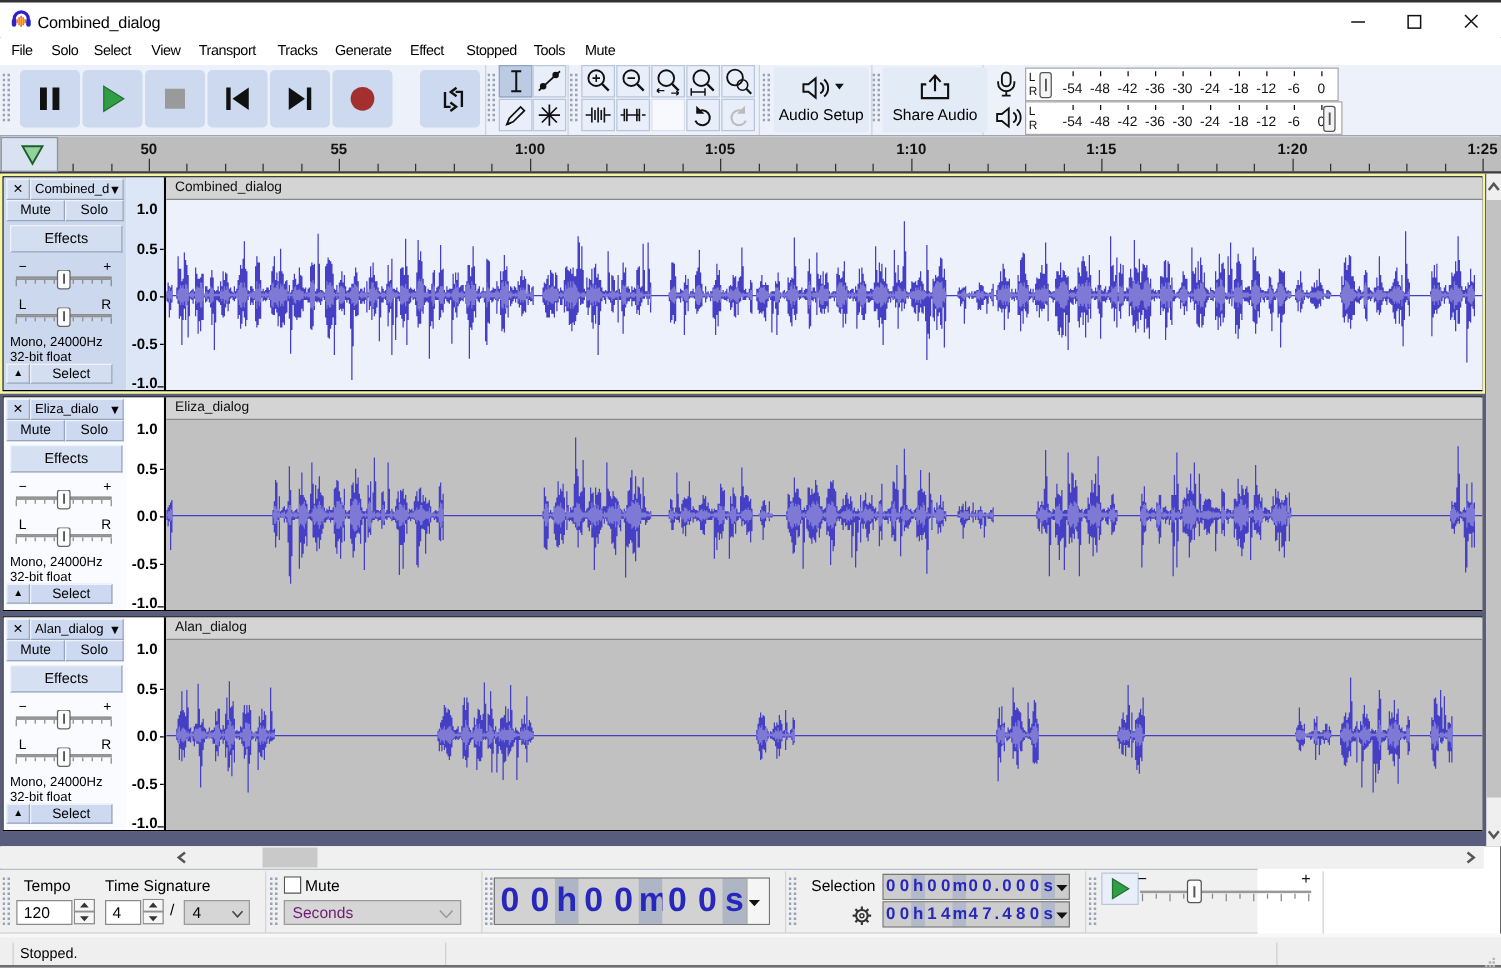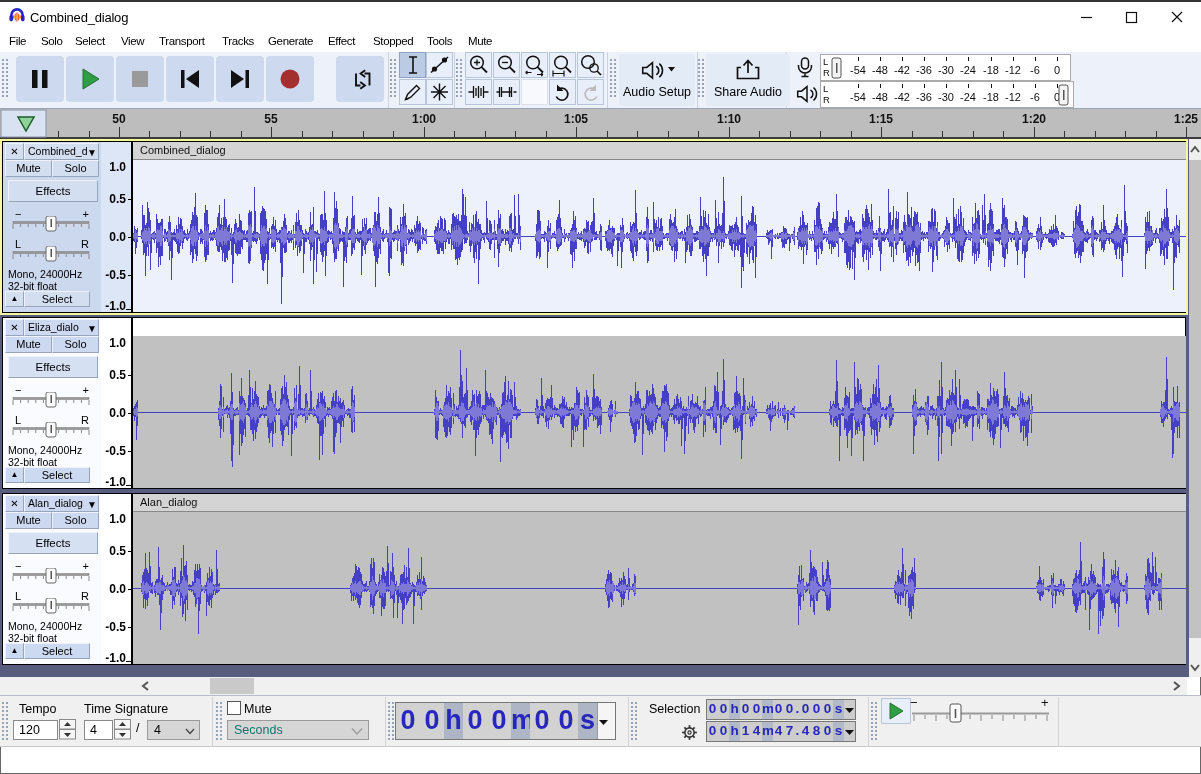--- a/index.html
+++ b/index.html
@@ -29,24 +29,24 @@
 .fxbtn{left:5px;top:38px;width:90px;height:22px;font-size:11.5px;line-height:20px;background:#d6e0f3}
 .sl{position:absolute;left:2px;width:94px;height:30px}
 .sll{position:absolute;left:10px;top:0px;font-size:11px}
 .slr{position:absolute;right:10px;top:0px;font-size:11px}
 .meta{position:absolute;left:5px;top:126px;font-size:10.5px;line-height:12px;color:#000}
 .upbtn{left:2px;top:149px;width:19px;height:16px;font-size:8px;line-height:14px}
 .selbtn{left:21px;top:149px;width:66px;height:16px;font-size:11px;line-height:14px}
 .vr{position:absolute;left:98px;top:0;width:32px;height:170px;border-right:2px solid #000}
 .thdr{position:absolute;left:130px;top:0;height:18px;font-size:11px;padding-left:7px;line-height:16px;color:#111;width:1053px;background:#d4d4d4;border-bottom:1px solid #888}
 .wav{position:absolute;left:130px;top:18px}
-.botzone{position:absolute;left:0;top:695px;width:1201px;height:52px;background:#f0f0f0;border-top:1px solid #b9bdc9;border-bottom:1px solid #c8c8c8}
+.botzone{position:absolute;left:0;top:695px;width:1006px;height:52px;background:#f0f0f0;border-top:1px solid #b9bdc9;border-bottom:1px solid #c8c8c8}
 .botzone .lab{position:absolute;font-size:12.5px;color:#000}
 .nbox{position:absolute;background:#fff;border:1px solid #8a8a8a;font-size:12.5px;padding-left:5px}
-.ddn{position:absolute;background:#d6d6d6;border:1px solid #9a9a9a;font-size:12.5px;color:#0f766e;padding-left:6px}
+.ddn{position:absolute;background:#d6d6d6;border:1px solid #9a9a9a;font-size:12.5px;color:#701a75;padding-left:6px}
 .tsep{position:absolute;width:1px;background:#d4d4d4}
 .btc{position:absolute;top:0;height:36px;color:#2727bb;font-size:27px;font-weight:bold;text-align:center;line-height:35px}
 .stc{position:absolute;top:0;height:19px;color:#2727bb;font-size:13.5px;font-weight:bold;text-align:center;line-height:18px}
 .statusbar{position:absolute;left:0;top:747px;width:1201px;height:27px;background:#efefef;border-top:3px solid #f8f8f8;border-bottom:2px solid #6e6e6e;font-size:11.5px}
 </style></head><body>
 <div id="app">
     <div class="titlebar">
       <svg style="position:absolute;left:9px;top:5px" width="16" height="17" viewBox="0 0 16 17">
 <path d="M2.4 13 v-5 a5.6 5.6 0 0 1 11.2 0 v5" fill="none" stroke="#2b23c4" stroke-width="2.6"></path>
 <rect x="0.4" y="8" width="3.6" height="6.4" rx="1.8" fill="#2b23c4"></rect>
@@ -555,20 +555,21 @@
             <text x="25" y="61" font-size="12" font-weight="bold" fill="#000" text-anchor="end">0.5</text>
             <rect x="27" y="57" width="4" height="1" fill="#000"></rect>
             <text x="25" y="99" font-size="12" font-weight="bold" fill="#000" text-anchor="end">0.0</text>
             <rect x="27" y="95" width="4" height="1" fill="#000"></rect>
             <text x="25" y="137" font-size="12" font-weight="bold" fill="#000" text-anchor="end">-0.5</text>
             <rect x="27" y="133" width="4" height="1" fill="#000"></rect>
             <text x="25" y="168" font-size="12" font-weight="bold" fill="#000" text-anchor="end">-1.0</text>
             <rect x="25" y="167" width="6" height="1" fill="#000"></rect>
           </svg>
         </div>
+        <div class="thdr">Eliza_dialog</div>
         <div class="wav">
           <svg width="1053" height="152" style="display:block;background:#c1c1c1">
             <rect x="0" y="76" width="1053" height="1" fill="#443fc4"></rect>
             <path d="M0.5 72V80M1.5 70V85M2.5 68V81M3.5 66V104M4.5 64V90M85.5 72V84M86.5 65V90M87.5 48V102M88.5 50V93M89.5 73V80M90.5 61V96M91.5 73V78M92.5 72V78M93.5 70V78M94.5 69V82M95.5 72V79M96.5 71V82M97.5 65V98M98.5 37V125M99.5 56V131M100.5 72V109M101.5 74V80M102.5 73V80M103.5 72V79M104.5 71V79M105.5 74V79M106.5 55V119M107.5 60V98M108.5 42V110M109.5 60V107M110.5 62V99M111.5 64V93M112.5 67V101M113.5 74V79M114.5 72V79M115.5 59V80M116.5 34V81M117.5 51V94M118.5 67V94M119.5 52V98M120.5 63V105M121.5 55V94M122.5 45V103M123.5 58V96M124.5 60V91M125.5 61V87M126.5 70V82M127.5 73V82M128.5 71V80M129.5 72V79M130.5 69V80M131.5 72V82M132.5 72V80M133.5 70V80M134.5 55V91M135.5 54V102M136.5 48V107M137.5 49V97M138.5 57V95M139.5 62V111M140.5 66V98M141.5 68V86M142.5 55V97M143.5 72V79M144.5 74V77M145.5 73V79M146.5 72V79M147.5 63V95M148.5 52V99M149.5 50V110M150.5 58V105M151.5 39V94M152.5 51V91M153.5 46V90M154.5 59V91M155.5 63V99M156.5 70V84M157.5 73V79M158.5 73V120M159.5 73V98M160.5 71V79M161.5 52V94M162.5 62V90M163.5 49V92M164.5 73V82M165.5 58V80M166.5 30V80M167.5 49V79M168.5 72V79M169.5 72V81M170.5 73V80M171.5 72V80M172.5 58V87M173.5 57V84M174.5 65V84M175.5 74V79M176.5 72V80M177.5 34V78M178.5 55V78M179.5 73V79M180.5 71V81M181.5 73V80M182.5 74V80M183.5 69V82M184.5 63V87M185.5 57V88M186.5 66V124M187.5 56V100M188.5 57V100M189.5 55V119M190.5 63V98M191.5 60V83M192.5 66V91M193.5 74V80M194.5 71V79M195.5 72V81M196.5 71V79M197.5 73V79M198.5 65V80M199.5 61V83M200.5 57V116M201.5 65V118M202.5 55V101M203.5 54V97M204.5 66V87M205.5 60V87M206.5 65V88M207.5 62V107M208.5 67V91M209.5 66V85M210.5 64V91M211.5 69V82M212.5 75V78M213.5 74V78M214.5 73V80M215.5 72V79M216.5 73V82M217.5 73V82M218.5 53V96M219.5 50V97M220.5 64V86M221.5 59V96M301.5 73V79M302.5 54V102M303.5 61V103M304.5 65V104M305.5 65V95M306.5 74V79M307.5 72V78M308.5 74V79M309.5 74V80M310.5 69V91M311.5 66V96M312.5 62V101M313.5 49V102M314.5 60V100M315.5 55V91M316.5 57V96M317.5 51V99M318.5 62V92M319.5 74V80M320.5 57V88M321.5 68V80M322.5 74V81M323.5 70V80M324.5 72V81M325.5 69V83M326.5 51V83M327.5 14V86M328.5 39V88M329.5 45V102M330.5 61V88M331.5 58V90M332.5 57V92M333.5 32V82M334.5 54V81M335.5 73V79M336.5 71V79M337.5 70V86M338.5 65V89M339.5 54V84M340.5 59V94M341.5 58V94M342.5 68V120M343.5 54V102M344.5 60V94M345.5 58V99M346.5 55V91M347.5 58V88M348.5 71V86M349.5 69V79M350.5 69V83M351.5 69V79M352.5 34V81M353.5 55V84M354.5 57V85M355.5 61V87M356.5 63V99M357.5 57V98M358.5 61V103M359.5 62V108M360.5 63V93M361.5 65V84M362.5 68V86M363.5 71V89M364.5 72V79M365.5 74V79M366.5 71V82M367.5 73V126M368.5 68V101M369.5 57V102M370.5 56V99M371.5 46V96M372.5 40V98M373.5 64V107M374.5 59V106M375.5 45V113M376.5 63V89M377.5 53V102M378.5 54V102M379.5 59V83M380.5 71V80M381.5 46V80M382.5 61V80M383.5 70V84M384.5 73V82M385.5 73V80M386.5 74V80M387.5 73V79M402.5 72V79M403.5 63V82M404.5 64V88M405.5 70V88M406.5 74V82M407.5 70V79M408.5 42V80M409.5 59V80M410.5 70V82M411.5 73V77M412.5 67V86M413.5 64V91M414.5 62V85M415.5 63V93M416.5 63V84M417.5 61V81M418.5 49V84M419.5 62V81M420.5 72V78M421.5 69V82M422.5 71V79M423.5 72V79M424.5 72V81M425.5 73V80M426.5 68V81M427.5 68V88M428.5 67V88M429.5 60V91M430.5 63V92M431.5 61V83M432.5 69V80M433.5 66V80M434.5 71V80M435.5 73V80M436.5 71V80M437.5 73V78M438.5 71V111M439.5 72V94M440.5 72V104M441.5 67V90M442.5 67V96M443.5 51V91M444.5 54V95M445.5 57V89M446.5 56V83M447.5 73V79M448.5 73V80M449.5 73V78M450.5 74V111M451.5 61V94M452.5 67V93M453.5 54V94M454.5 59V83M455.5 61V91M456.5 71V81M457.5 74V80M458.5 74V78M459.5 61V79M460.5 38V85M461.5 53V81M462.5 62V84M463.5 60V83M464.5 60V92M465.5 61V90M466.5 65V89M467.5 63V98M468.5 71V89M474.5 75V77M475.5 72V81M476.5 69V84M477.5 65V96M478.5 64V86M479.5 68V81M480.5 75V77M481.5 74V78M482.5 65V81M483.5 75V78M484.5 75V78M496.5 73V80M497.5 59V87M498.5 60V90M499.5 65V93M500.5 65V98M501.5 62V107M502.5 46V106M503.5 58V100M504.5 55V88M505.5 55V94M506.5 62V93M507.5 63V83M508.5 72V80M509.5 72V119M510.5 70V98M511.5 72V78M512.5 68V87M513.5 54V89M514.5 54V94M515.5 60V95M516.5 55V99M517.5 59V94M518.5 58V96M519.5 48V98M520.5 52V90M521.5 58V86M522.5 61V94M523.5 69V87M524.5 69V83M525.5 72V80M526.5 71V81M527.5 70V81M528.5 62V92M529.5 55V89M530.5 55V93M531.5 49V116M532.5 50V96M533.5 48V105M534.5 55V101M535.5 57V85M536.5 69V81M537.5 73V79M538.5 72V81M539.5 71V79M540.5 69V84M541.5 63V88M542.5 68V82M543.5 60V85M544.5 58V84M545.5 63V88M546.5 67V88M547.5 61V84M548.5 65V110M549.5 72V93M550.5 70V82M551.5 73V118M552.5 73V105M553.5 71V90M554.5 73V80M555.5 60V98M556.5 73V83M557.5 65V87M558.5 64V83M559.5 58V87M560.5 67V94M561.5 68V97M562.5 66V91M563.5 67V83M564.5 60V82M565.5 69V88M566.5 71V79M567.5 70V81M568.5 74V80M569.5 73V78M570.5 65V101M571.5 64V89M572.5 51V96M573.5 74V79M574.5 73V80M575.5 73V80M576.5 73V80M577.5 71V83M578.5 71V78M579.5 70V81M580.5 65V94M581.5 49V92M582.5 50V97M583.5 55V97M584.5 36V80M585.5 56V79M586.5 74V82M587.5 70V109M588.5 69V93M589.5 55V81M590.5 23V89M591.5 44V86M592.5 68V86M593.5 71V87M594.5 72V84M595.5 71V82M596.5 73V79M597.5 74V79M598.5 72V78M599.5 71V80M600.5 70V94M601.5 57V93M602.5 56V97M603.5 40V92M604.5 55V96M605.5 58V92M606.5 57V90M607.5 60V95M608.5 74V123M609.5 70V104M610.5 42V79M611.5 59V78M612.5 64V88M613.5 75V78M614.5 70V78M615.5 72V78M616.5 66V83M617.5 70V91M618.5 68V86M619.5 60V90M620.5 70V83M621.5 65V85M622.5 73V79M623.5 73V81M633.5 73V78M634.5 69V78M635.5 72V82M636.5 69V84M637.5 67V95M638.5 72V86M639.5 65V83M640.5 72V81M641.5 70V80M642.5 69V80M643.5 75V77M644.5 73V78M645.5 66V82M646.5 74V77M647.5 72V80M648.5 75V77M649.5 72V80M650.5 72V83M651.5 69V87M652.5 72V84M653.5 75V78M654.5 74V94M655.5 74V85M656.5 75V77M657.5 75V79M658.5 74V79M659.5 72V79M660.5 72V81M661.5 70V82M696.5 73V79M697.5 65V87M698.5 70V89M699.5 68V82M700.5 65V91M701.5 68V85M702.5 55V87M703.5 24V90M704.5 45V91M705.5 67V84M706.5 72V125M707.5 73V100M708.5 74V79M709.5 71V80M710.5 72V80M711.5 62V94M712.5 51V92M713.5 59V100M714.5 60V112M715.5 61V97M716.5 56V95M717.5 73V94M718.5 72V120M719.5 72V102M720.5 72V80M721.5 26V84M722.5 51V99M723.5 58V94M724.5 42V98M725.5 43V91M726.5 54V95M727.5 48V87M728.5 53V89M729.5 69V95M730.5 71V125M731.5 72V100M732.5 71V81M733.5 74V78M734.5 72V78M735.5 71V79M736.5 71V82M737.5 62V91M738.5 67V99M739.5 58V93M740.5 48V94M741.5 58V109M742.5 51V94M743.5 43V100M744.5 61V106M745.5 29V86M746.5 52V96M747.5 66V92M748.5 72V81M749.5 71V80M750.5 71V78M751.5 73V81M752.5 72V83M753.5 70V84M754.5 71V79M755.5 68V81M756.5 60V92M757.5 59V90M758.5 67V89M759.5 72V84M760.5 72V81M779.5 69V81M780.5 59V118M781.5 65V100M782.5 53V90M783.5 66V89M784.5 71V81M785.5 73V80M786.5 72V79M787.5 71V81M788.5 70V79M789.5 72V79M790.5 71V79M791.5 73V80M792.5 66V86M793.5 67V89M794.5 60V99M795.5 60V94M796.5 74V79M797.5 70V80M798.5 70V79M799.5 69V83M800.5 72V80M801.5 73V79M802.5 73V84M803.5 72V80M804.5 60V90M805.5 60V125M806.5 44V101M807.5 60V80M808.5 26V118M809.5 51V97M810.5 72V79M811.5 74V80M812.5 71V79M813.5 64V90M814.5 62V90M815.5 63V91M816.5 54V91M817.5 59V93M818.5 56V110M819.5 43V98M820.5 57V96M821.5 59V87M822.5 34V96M823.5 51V86M824.5 71V81M825.5 72V83M826.5 43V93M827.5 59V82M828.5 73V83M829.5 68V80M830.5 65V88M831.5 63V87M832.5 64V92M833.5 63V90M834.5 63V91M835.5 64V85M836.5 70V83M837.5 70V82M838.5 71V80M839.5 70V105M840.5 70V91M841.5 71V80M842.5 71V79M843.5 73V79M844.5 55V91M845.5 57V88M846.5 58V93M847.5 73V79M848.5 71V80M849.5 71V83M850.5 72V79M851.5 72V78M852.5 74V79M853.5 72V79M854.5 63V94M855.5 63V87M856.5 65V96M857.5 47V101M858.5 59V95M859.5 61V102M860.5 52V109M861.5 55V103M862.5 60V98M863.5 55V91M864.5 53V91M865.5 58V90M866.5 73V78M867.5 73V112M868.5 72V94M869.5 72V82M870.5 60V88M871.5 36V88M872.5 52V91M873.5 60V90M874.5 59V92M875.5 65V96M876.5 62V82M877.5 73V79M878.5 70V78M879.5 70V81M880.5 71V80M881.5 72V82M882.5 72V79M883.5 74V78M884.5 69V80M885.5 61V81M886.5 68V84M887.5 55V97M888.5 62V96M889.5 57V90M890.5 63V105M891.5 66V90M892.5 64V102M893.5 66V101M894.5 64V110M895.5 60V97M896.5 62V85M897.5 74V78M898.5 58V97M899.5 70V78M1027.5 73V81M1028.5 65V87M1029.5 68V87M1030.5 66V91M1031.5 66V85M1032.5 54V83M1033.5 21V81M1034.5 43V83M1035.5 73V78M1036.5 74V79M1037.5 72V81M1038.5 70V94M1039.5 72V122M1040.5 51V118M1041.5 65V97M1042.5 66V91M1043.5 66V91M1044.5 50V102M1045.5 67V90M1046.5 66V102" stroke="#443fc4" stroke-width="1" fill="none"></path>
             <path d="M0.5 75V77M1.5 73V79M2.5 73V79M3.5 71V81M4.5 72V80M85.5 74V78M86.5 69V83M87.5 69V83M88.5 71V81M89.5 74V78M90.5 71V81M91.5 75V77M92.5 74V78M93.5 74V78M94.5 73V79M95.5 75V77M96.5 74V78M97.5 70V82M98.5 68V84M99.5 68V84M100.5 74V78M101.5 75V77M102.5 74V78M103.5 74V78M104.5 74V78M105.5 75V77M106.5 67V85M107.5 69V83M108.5 68V84M109.5 67V85M110.5 65V87M111.5 69V83M112.5 71V81M113.5 74V78M114.5 75V77M115.5 75V77M116.5 74V78M117.5 71V81M118.5 68V84M119.5 69V83M120.5 71V81M121.5 68V84M122.5 65V87M123.5 68V84M124.5 71V81M125.5 69V83M126.5 73V79M127.5 74V78M128.5 74V78M129.5 75V77M130.5 73V79M131.5 74V78M132.5 74V78M133.5 74V78M134.5 68V84M135.5 70V82M136.5 65V87M137.5 65V87M138.5 65V87M139.5 67V85M140.5 66V86M141.5 71V81M142.5 68V84M143.5 75V77M144.5 75V77M145.5 75V77M146.5 75V77M147.5 69V83M148.5 68V84M149.5 65V87M150.5 63V89M151.5 63V89M152.5 64V88M153.5 68V84M154.5 66V86M155.5 72V80M156.5 74V78M157.5 75V77M158.5 75V77M159.5 74V78M160.5 75V77M161.5 67V85M162.5 65V87M163.5 66V86M164.5 73V79M165.5 74V78M166.5 73V79M167.5 75V77M168.5 74V78M169.5 74V78M170.5 74V78M171.5 75V77M172.5 72V80M173.5 68V84M174.5 71V81M175.5 75V77M176.5 75V77M177.5 75V77M178.5 75V77M179.5 74V78M180.5 73V79M181.5 75V77M182.5 74V78M183.5 73V79M184.5 71V81M185.5 72V80M186.5 67V85M187.5 67V85M188.5 68V84M189.5 70V82M190.5 68V84M191.5 72V80M192.5 72V80M193.5 74V78M194.5 75V77M195.5 74V78M196.5 74V78M197.5 74V78M198.5 73V79M199.5 72V80M200.5 70V82M201.5 72V80M202.5 71V81M203.5 68V84M204.5 68V84M205.5 71V81M206.5 72V80M207.5 73V79M208.5 73V79M209.5 73V79M210.5 70V82M211.5 74V78M212.5 75V77M213.5 75V77M214.5 74V78M215.5 75V77M216.5 75V77M217.5 74V78M218.5 70V82M219.5 66V86M220.5 67V85M221.5 71V81M301.5 75V77M302.5 71V81M303.5 67V85M304.5 67V85M305.5 70V82M306.5 75V77M307.5 75V77M308.5 75V77M309.5 74V78M310.5 69V83M311.5 70V82M312.5 69V83M313.5 68V84M314.5 69V83M315.5 66V86M316.5 70V82M317.5 71V81M318.5 72V80M319.5 75V77M320.5 70V82M321.5 73V79M322.5 74V78M323.5 74V78M324.5 74V78M325.5 74V78M326.5 70V82M327.5 70V82M328.5 66V86M329.5 67V85M330.5 67V85M331.5 71V81M332.5 73V79M333.5 74V78M334.5 74V78M335.5 74V78M336.5 74V78M337.5 73V79M338.5 72V80M339.5 71V81M340.5 66V86M341.5 70V82M342.5 68V84M343.5 67V85M344.5 71V81M345.5 68V84M346.5 72V80M347.5 71V81M348.5 72V80M349.5 75V77M350.5 73V79M351.5 74V78M352.5 74V78M353.5 71V81M354.5 69V83M355.5 70V82M356.5 69V83M357.5 69V83M358.5 71V81M359.5 66V86M360.5 71V81M361.5 68V84M362.5 68V84M363.5 72V80M364.5 75V77M365.5 75V77M366.5 73V79M367.5 74V78M368.5 71V81M369.5 70V82M370.5 69V83M371.5 69V83M372.5 65V87M373.5 66V86M374.5 67V85M375.5 64V88M376.5 66V86M377.5 66V86M378.5 68V84M379.5 71V81M380.5 74V78M381.5 74V78M382.5 74V78M383.5 74V78M384.5 75V77M385.5 75V77M386.5 75V77M387.5 74V78M402.5 74V78M403.5 71V81M404.5 73V79M405.5 72V80M406.5 75V77M407.5 74V78M408.5 74V78M409.5 75V77M410.5 75V77M411.5 75V77M412.5 72V80M413.5 73V79M414.5 70V82M415.5 70V82M416.5 71V81M417.5 73V79M418.5 72V80M419.5 74V78M420.5 74V78M421.5 74V78M422.5 74V78M423.5 75V77M424.5 74V78M425.5 74V78M426.5 73V79M427.5 72V80M428.5 71V81M429.5 73V79M430.5 72V80M431.5 73V79M432.5 72V80M433.5 74V78M434.5 74V78M435.5 75V77M436.5 75V77M437.5 75V77M438.5 74V78M439.5 74V78M440.5 74V78M441.5 72V80M442.5 68V84M443.5 69V83M444.5 69V83M445.5 72V80M446.5 69V83M447.5 75V77M448.5 75V77M449.5 74V78M450.5 75V77M451.5 73V79M452.5 69V83M453.5 69V83M454.5 71V81M455.5 70V82M456.5 75V77M457.5 75V77M458.5 75V77M459.5 75V77M460.5 73V79M461.5 73V79M462.5 72V80M463.5 71V81M464.5 72V80M465.5 70V82M466.5 72V80M467.5 72V80M468.5 74V78M474.5 75V77M475.5 74V78M476.5 72V80M477.5 73V79M478.5 73V79M479.5 74V78M480.5 75V77M481.5 75V77M482.5 73V79M483.5 75V77M484.5 75V77M496.5 75V77M497.5 71V81M498.5 70V82M499.5 67V85M500.5 65V87M501.5 66V86M502.5 69V83M503.5 67V85M504.5 69V83M505.5 67V85M506.5 68V84M507.5 72V80M508.5 75V77M509.5 74V78M510.5 74V78M511.5 75V77M512.5 73V79M513.5 72V80M514.5 68V84M515.5 70V82M516.5 67V85M517.5 65V87M518.5 67V85M519.5 68V84M520.5 65V87M521.5 67V85M522.5 70V82M523.5 71V81M524.5 73V79M525.5 75V77M526.5 74V78M527.5 74V78M528.5 70V82M529.5 67V85M530.5 67V85M531.5 68V84M532.5 65V87M533.5 66V86M534.5 69V83M535.5 70V82M536.5 74V78M537.5 75V77M538.5 75V77M539.5 75V77M540.5 74V78M541.5 73V79M542.5 73V79M543.5 73V79M544.5 70V82M545.5 72V80M546.5 71V81M547.5 73V79M548.5 72V80M549.5 75V77M550.5 74V78M551.5 75V77M552.5 75V77M553.5 75V77M554.5 74V78M555.5 70V82M556.5 74V78M557.5 73V79M558.5 71V81M559.5 69V83M560.5 71V81M561.5 72V80M562.5 71V81M563.5 71V81M564.5 73V79M565.5 73V79M566.5 75V77M567.5 74V78M568.5 74V78M569.5 75V77M570.5 67V85M571.5 67V85M572.5 69V83M573.5 75V77M574.5 74V78M575.5 75V77M576.5 75V77M577.5 74V78M578.5 75V77M579.5 75V77M580.5 71V81M581.5 67V85M582.5 65V87M583.5 71V81M584.5 74V78M585.5 74V78M586.5 74V78M587.5 75V77M588.5 73V79M589.5 71V81M590.5 68V84M591.5 72V80M592.5 71V81M593.5 72V80M594.5 73V79M595.5 74V78M596.5 75V77M597.5 75V77M598.5 74V78M599.5 74V78M600.5 71V81M601.5 68V84M602.5 72V80M603.5 69V83M604.5 70V82M605.5 66V86M606.5 68V84M607.5 73V79M608.5 75V77M609.5 74V78M610.5 75V77M611.5 75V77M612.5 66V86M613.5 75V77M614.5 74V78M615.5 74V78M616.5 72V80M617.5 70V82M618.5 71V81M619.5 71V81M620.5 72V80M621.5 72V80M622.5 75V77M623.5 74V78M633.5 75V77M634.5 75V77M635.5 73V79M636.5 74V78M637.5 74V78M638.5 72V80M639.5 73V79M640.5 73V79M641.5 73V79M642.5 75V77M643.5 75V77M644.5 75V77M645.5 74V78M646.5 75V77M647.5 75V77M648.5 75V77M649.5 75V77M650.5 73V79M651.5 73V79M652.5 73V79M653.5 75V77M654.5 75V77M655.5 75V77M656.5 75V77M657.5 75V77M658.5 75V77M659.5 74V78M660.5 74V78M661.5 72V80M696.5 75V77M697.5 73V79M698.5 73V79M699.5 70V82M700.5 69V83M701.5 71V81M702.5 72V80M703.5 72V80M704.5 70V82M705.5 74V78M706.5 74V78M707.5 74V78M708.5 75V77M709.5 75V77M710.5 75V77M711.5 70V82M712.5 69V83M713.5 69V83M714.5 67V85M715.5 72V80M716.5 73V79M717.5 75V77M718.5 75V77M719.5 75V77M720.5 75V77M721.5 71V81M722.5 68V84M723.5 66V86M724.5 67V85M725.5 69V83M726.5 65V87M727.5 66V86M728.5 67V85M729.5 70V82M730.5 74V78M731.5 74V78M732.5 74V78M733.5 74V78M734.5 75V77M735.5 75V77M736.5 75V77M737.5 72V80M738.5 72V80M739.5 67V85M740.5 69V83M741.5 68V84M742.5 69V83M743.5 70V82M744.5 66V86M745.5 67V85M746.5 67V85M747.5 72V80M748.5 74V78M749.5 74V78M750.5 74V78M751.5 74V78M752.5 74V78M753.5 75V77M754.5 73V79M755.5 71V81M756.5 72V80M757.5 70V82M758.5 71V81M759.5 74V78M760.5 74V78M779.5 73V79M780.5 71V81M781.5 68V84M782.5 67V85M783.5 68V84M784.5 74V78M785.5 74V78M786.5 75V77M787.5 75V77M788.5 74V78M789.5 74V78M790.5 74V78M791.5 75V77M792.5 69V83M793.5 66V86M794.5 68V84M795.5 71V81M796.5 75V77M797.5 74V78M798.5 74V78M799.5 74V78M800.5 75V77M801.5 75V77M802.5 73V79M803.5 75V77M804.5 70V82M805.5 72V80M806.5 70V82M807.5 74V78M808.5 74V78M809.5 73V79M810.5 74V78M811.5 75V77M812.5 75V77M813.5 71V81M814.5 67V85M815.5 69V83M816.5 69V83M817.5 65V87M818.5 69V83M819.5 64V88M820.5 65V87M821.5 68V84M822.5 69V83M823.5 71V81M824.5 74V78M825.5 74V78M826.5 71V81M827.5 74V78M828.5 74V78M829.5 73V79M830.5 73V79M831.5 73V79M832.5 73V79M833.5 72V80M834.5 73V79M835.5 73V79M836.5 74V78M837.5 73V79M838.5 74V78M839.5 74V78M840.5 74V78M841.5 74V78M842.5 74V78M843.5 75V77M844.5 70V82M845.5 69V83M846.5 72V80M847.5 73V79M848.5 75V77M849.5 74V78M850.5 74V78M851.5 75V77M852.5 74V78M853.5 75V77M854.5 71V81M855.5 69V83M856.5 70V82M857.5 69V83M858.5 67V85M859.5 63V89M860.5 64V88M861.5 68V84M862.5 68V84M863.5 67V85M864.5 71V81M865.5 70V82M866.5 75V77M867.5 74V78M868.5 74V78M869.5 75V77M870.5 72V80M871.5 69V83M872.5 70V82M873.5 72V80M874.5 67V85M875.5 70V82M876.5 71V81M877.5 74V78M878.5 75V77M879.5 75V77M880.5 75V77M881.5 74V78M882.5 75V77M883.5 75V77M884.5 74V78M885.5 71V81M886.5 70V82M887.5 68V84M888.5 67V85M889.5 71V81M890.5 69V83M891.5 71V81M892.5 67V85M893.5 68V84M894.5 69V83M895.5 68V84M896.5 73V79M897.5 75V77M898.5 69V83M899.5 74V78M1027.5 73V79M1028.5 71V81M1029.5 69V83M1030.5 70V82M1031.5 72V80M1032.5 74V78M1033.5 73V79M1034.5 75V77M1035.5 75V77M1036.5 75V77M1037.5 74V78M1038.5 74V78M1039.5 74V78M1040.5 66V86M1041.5 70V82M1042.5 70V82M1043.5 68V84M1044.5 67V85M1045.5 67V85M1046.5 71V81" stroke="#7d79d4" stroke-width="1" fill="none"></path>
           </svg>
         </div>
       </div>
       <div class="track" style="top:354px;">
         <div class="tp">
@@ -894,12 +895,26 @@
           <line x1="106" y1="19" x2="106" y2="23"></line>
           <line x1="117" y1="19" x2="117" y2="25"></line>
           <line x1="128" y1="19" x2="128" y2="23"></line>
           <line x1="139" y1="19" x2="139" y2="25"></line>
         </g>
 <rect x="42" y="8" width="11" height="18" rx="2" fill="#fcfcfc" stroke="#555"></rect>
         <rect x="46.7" y="13" width="1.6" height="9" fill="#555"></rect>
 </svg>
       <div class="tsep" style="left:1058px;top:1px;height:50px"></div>
     </div>
+    <div class="statusbar">
+      <span style="position:absolute;left:16px;top:7px">Stopped.</span>
+      <div style="position:absolute;left:10px;top:4px;width:1px;height:18px;background:#cfcfcf"></div>
+      <div style="position:absolute;left:356px;top:4px;width:1px;height:18px;background:#cfcfcf"></div>
+      <div style="position:absolute;left:1021px;top:4px;width:1px;height:18px;background:#cfcfcf"></div>
+      <svg style="position:absolute;left:1188px;top:16px" width="10" height="9">
+        <rect x="6" y="0" width="2" height="2" fill="#b5b5b5"></rect>
+        <rect x="3" y="3" width="2" height="2" fill="#b5b5b5"></rect>
+        <rect x="6" y="3" width="2" height="2" fill="#b5b5b5"></rect>
+        <rect x="0" y="6" width="2" height="2" fill="#b5b5b5"></rect>
+        <rect x="3" y="6" width="2" height="2" fill="#b5b5b5"></rect>
+        <rect x="6" y="6" width="2" height="2" fill="#b5b5b5"></rect>
+      </svg>
+    </div>
   </div>
 </body></html>

